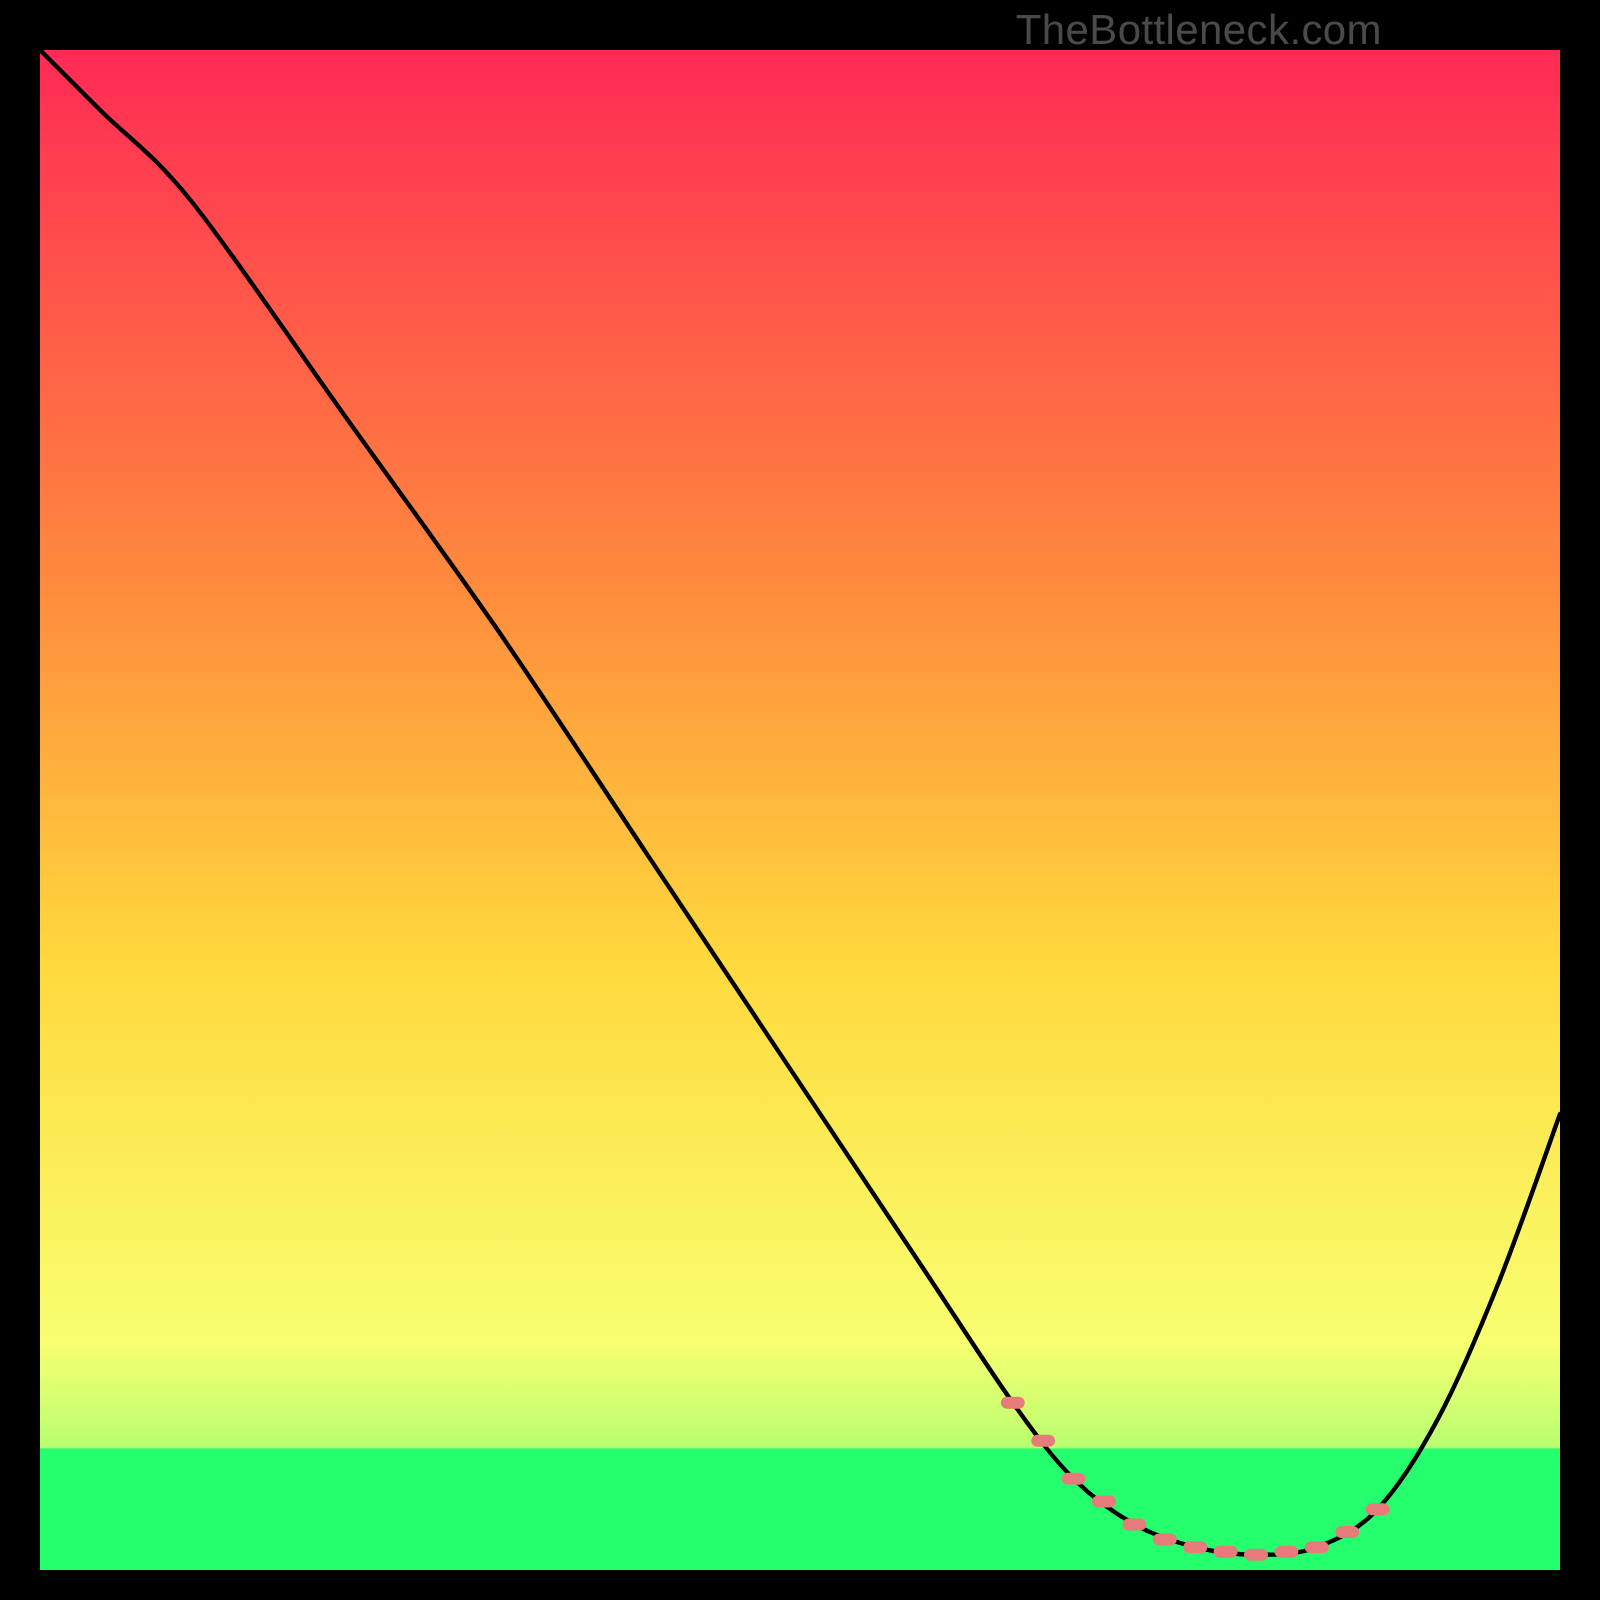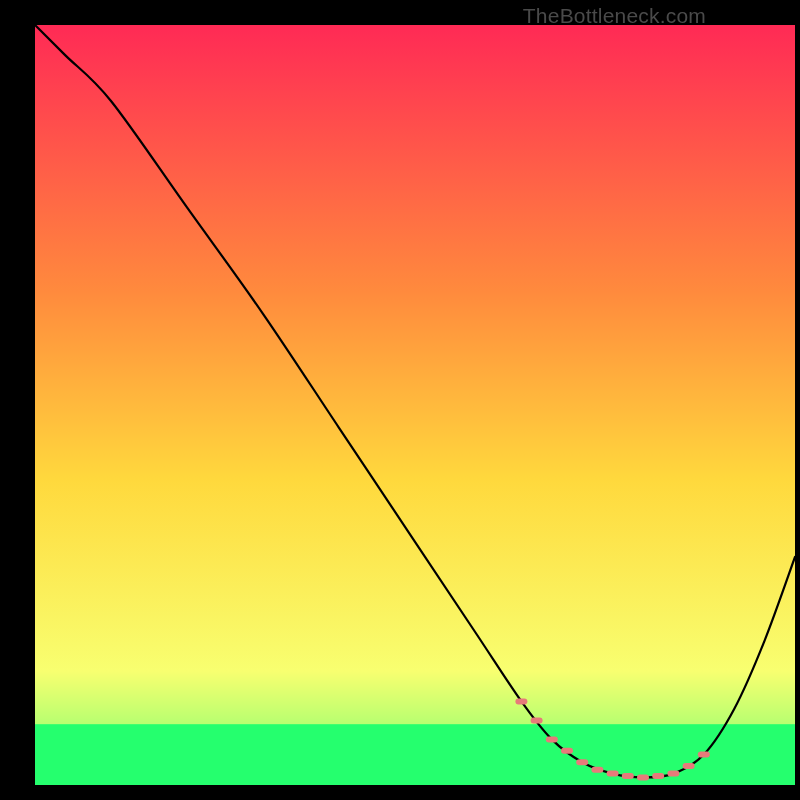--- a/index.html
+++ b/index.html
@@ -9,21 +9,20 @@
     height: 800px;
     background: #000000;
     font-family: Arial, Helvetica, sans-serif;
     overflow: hidden;
   }
   .frame {
     position: relative;
     width: 703px;
     height: 800px;
     background: #000000;
-    margin-left: 15px;
   }
   .watermark {
     position: absolute;
     top: 4px;
     right: 12px;
     color: #4a4a4a;
     font-size: 21px;
     font-weight: 500;
     letter-spacing: 0.2px;
     z-index: 5;

